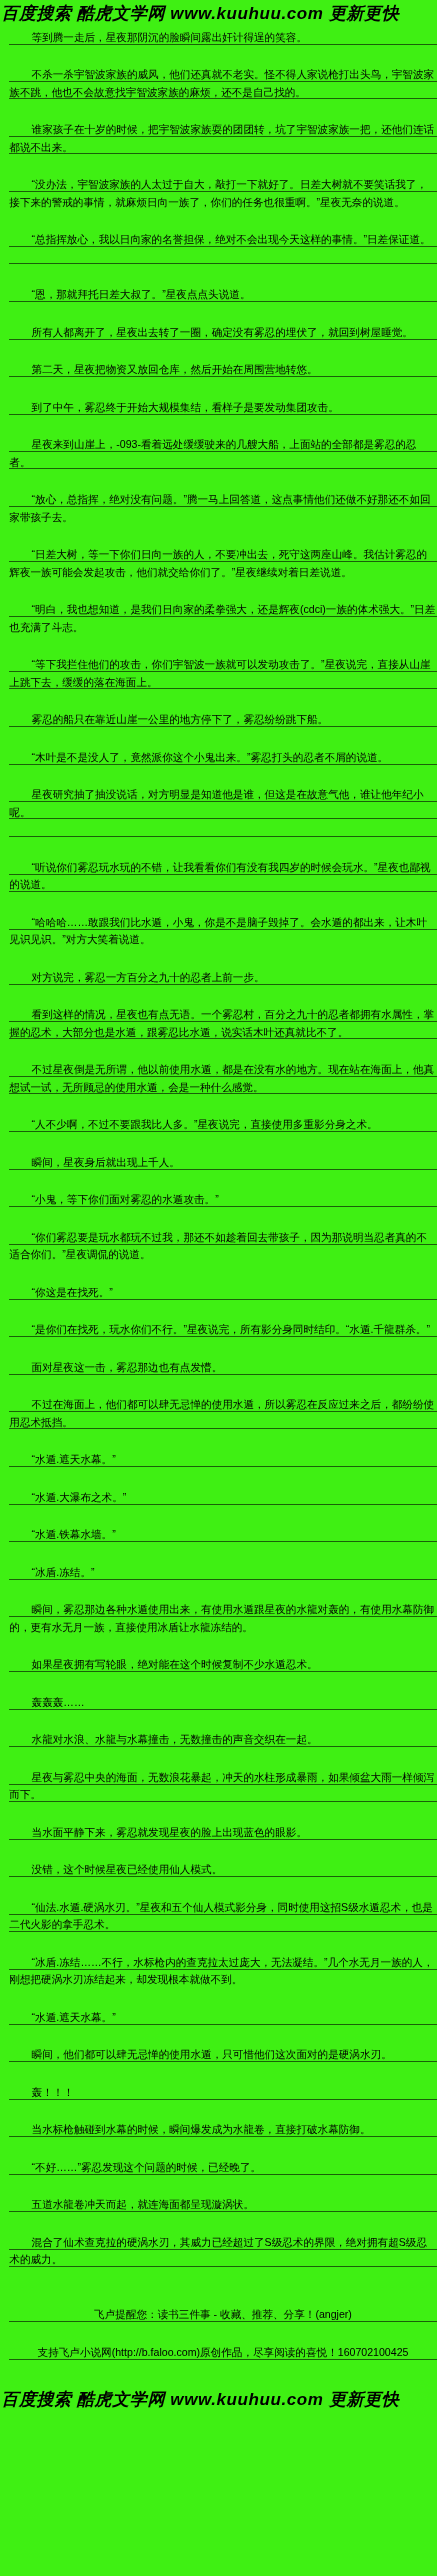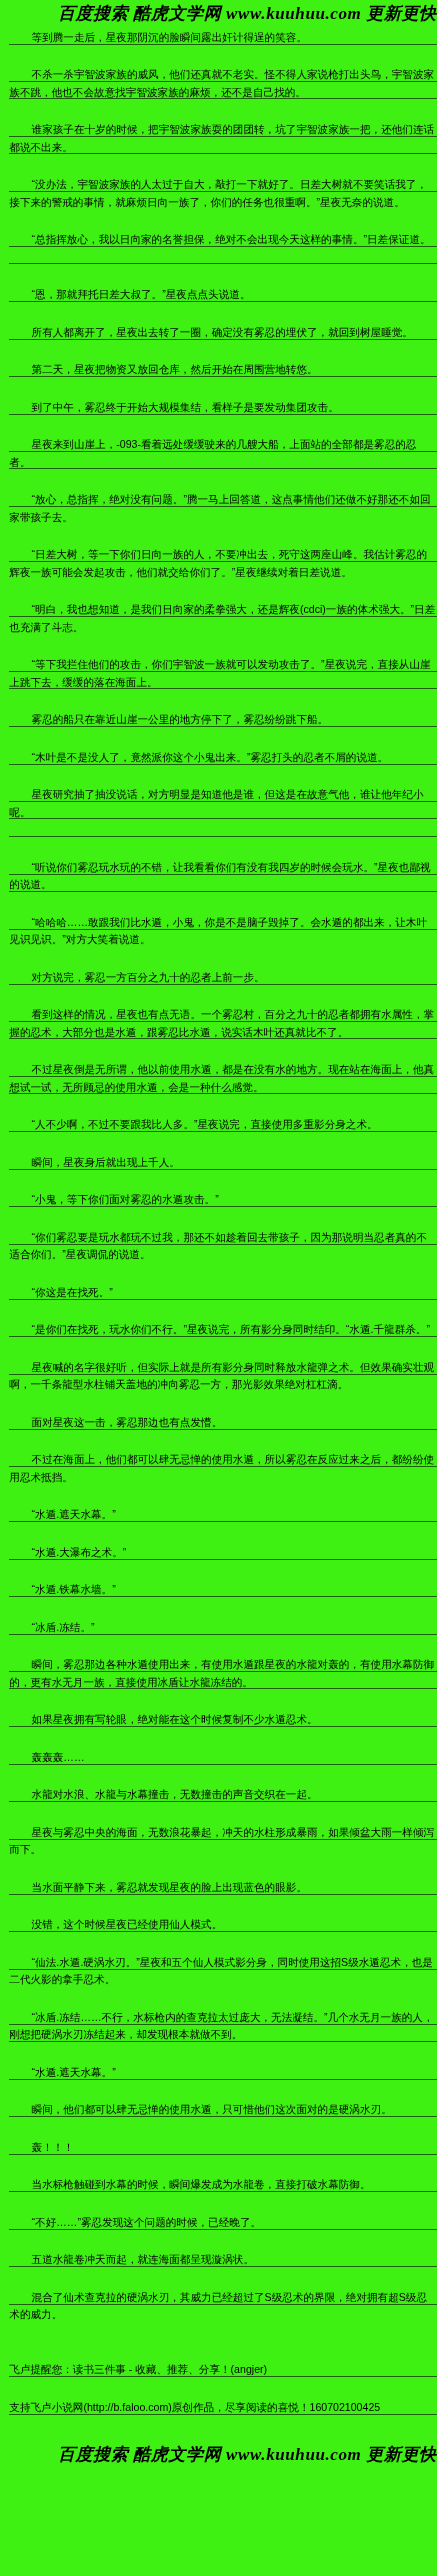--- a/index.html
+++ b/index.html
@@ -12,22 +12,22 @@
     min-height: 2576px;
     font-family: "Liberation Sans", "DejaVu Sans", sans-serif;
     color: #000;
   }
   .page {
     width: 438px;
     padding: 0 1.3px;
     box-sizing: border-box;
   }
   .banner {
-    text-align: right;
-    font-family: Liberation Serif, serif;
+    text-align: left;
+    font-family: Liberation Sans, sans-serif;
     font-weight: bold;
     font-style: italic;
     font-size: 17px;
     line-height: 20px;
     padding: 3.8px 0 2.5px 0;
     color: #000;
     letter-spacing: 0.6px;
     cursor: pointer;
     white-space: nowrap;
   }
@@ -52,20 +52,21 @@
       rgba(0,0,0,0.6) 15.6px,
       transparent 15.6px,
       transparent 17.5px
     );
   }
   .para.no-indent {
     text-indent: 0;
   }
   .footer-block {
     padding-top: 17.5px;
+    text-align: center;
   }
 </style>
 </head>
 <body>
 
 <div class="page">
 
   <div class="banner top">百度搜索 酷虎文学网 www.kuuhuu.com 更新更快</div>
 
   <div class="content">
@@ -90,21 +91,20 @@
       <p class="para">“哈哈哈……敢跟我们比水遁，小鬼，你是不是脑子毁掉了。会水遁的都出来，让木叶见识见识。”对方大笑着说道。</p>
       <p class="para">对方说完，雾忍一方百分之九十的忍者上前一步。</p>
       <p class="para">看到这样的情况，星夜也有点无语。一个雾忍村，百分之九十的忍者都拥有水属性，掌握的忍术，大部分也是水遁，跟雾忍比水遁，说实话木叶还真就比不了。</p>
       <p class="para">不过星夜倒是无所谓，他以前使用水遁，都是在没有水的地方。现在站在海面上，他真想试一试，无所顾忌的使用水遁，会是一种什么感觉。</p>
       <p class="para">“人不少啊，不过不要跟我比人多。”星夜说完，直接使用多重影分身之术。</p>
       <p class="para">瞬间，星夜身后就出现上千人。</p>
       <p class="para">“小鬼，等下你们面对雾忍的水遁攻击。”</p>
       <p class="para">“你们雾忍要是玩水都玩不过我，那还不如趁着回去带孩子，因为那说明当忍者真的不适合你们。”星夜调侃的说道。</p>
       <p class="para">“你这是在找死。”</p>
       <p class="para">“是你们在找死，玩水你们不行。”星夜说完，所有影分身同时结印。“水遁.千龍群杀。”</p>
-      <p class="para">星夜喊的名字很好听，但实际上就是所有影分身同时释放水龍弹之术。但效果确实壮观啊，一千条龍型水柱铺天盖地的冲向雾忍一方，那光影效果绝对杠杠滴。</p>
       <p class="para">面对星夜这一击，雾忍那边也有点发懵。</p>
       <p class="para">不过在海面上，他们都可以肆无忌惮的使用水遁，所以雾忍在反应过来之后，都纷纷使用忍术抵挡。</p>
       <p class="para">“水遁.遮天水幕。”</p>
       <p class="para">“水遁.大瀑布之术。”</p>
       <p class="para">“水遁.铁幕水墙。”</p>
       <p class="para">“冰盾.冻结。”</p>
       <p class="para">瞬间，雾忍那边各种水遁使用出来，有使用水遁跟星夜的水龍对轰的，有使用水幕防御的，更有水无月一族，直接使用冰盾让水龍冻结的。</p>
       <p class="para">如果星夜拥有写轮眼，绝对能在这个时候复制不少水遁忍术。</p>
       <p class="para">轰轰轰……</p>
       <p class="para">水龍对水浪、水龍与水幕撞击，无数撞击的声音交织在一起。</p>

